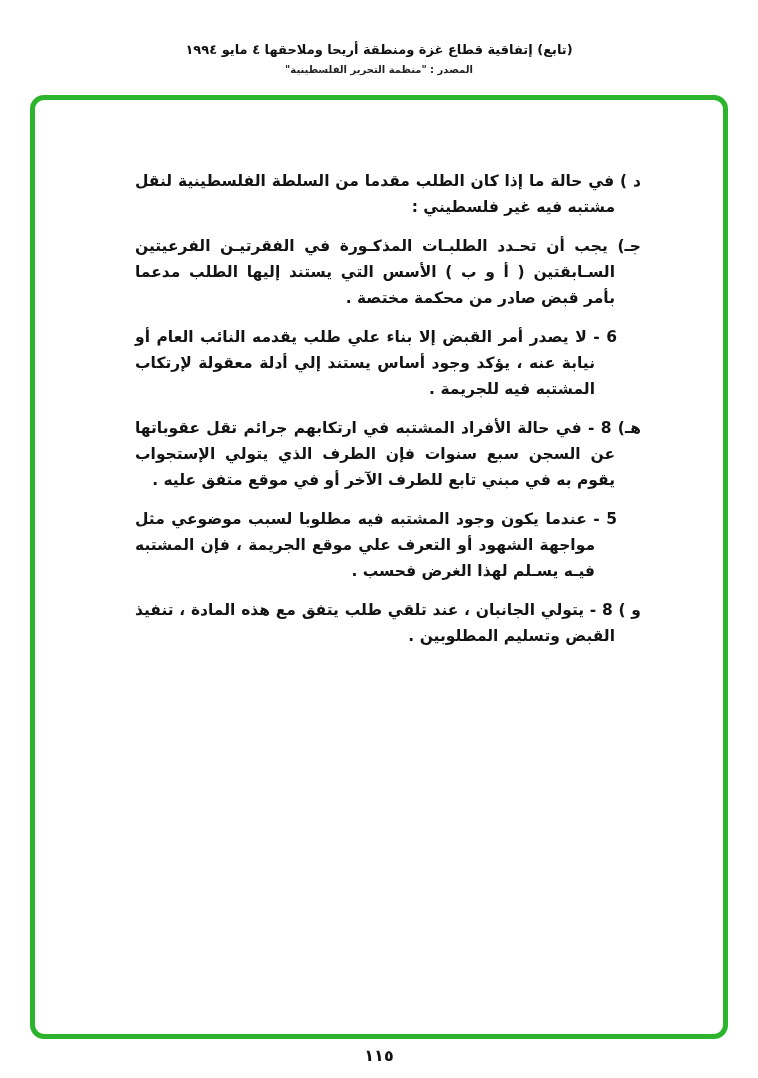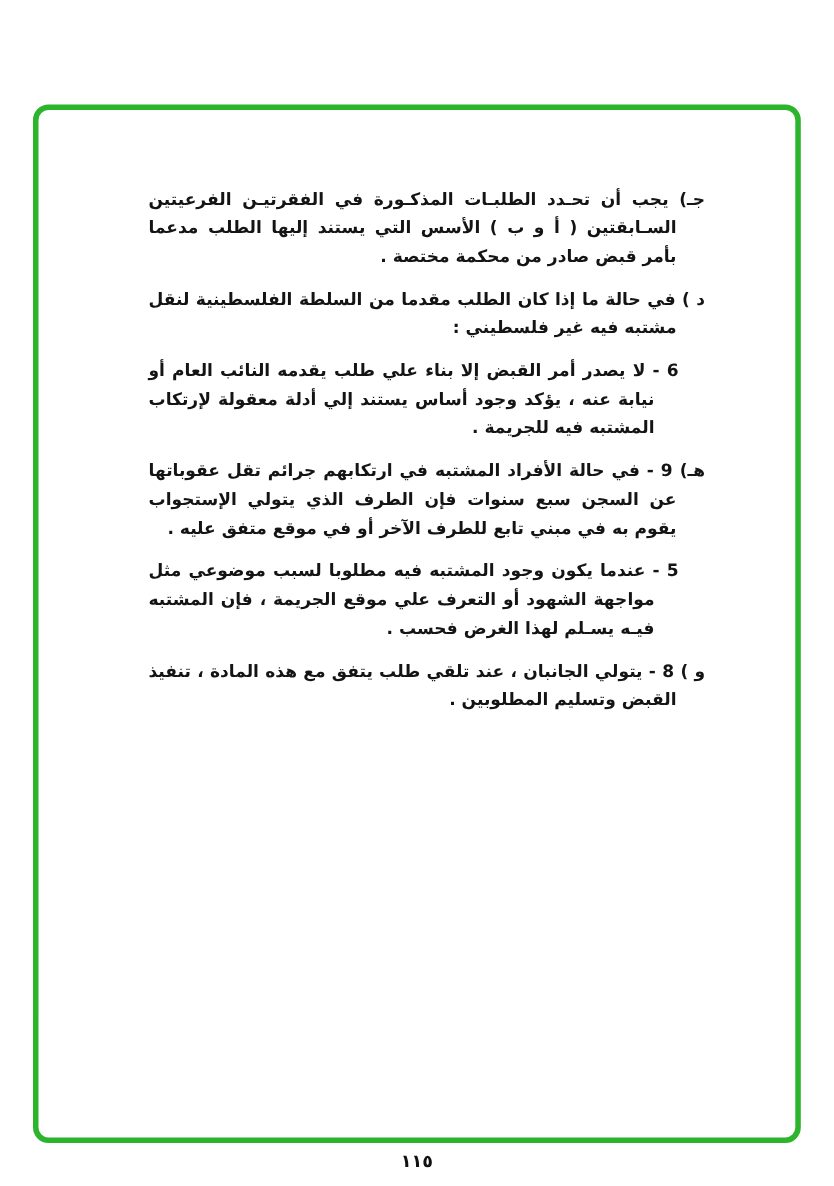--- a/index.html
+++ b/index.html
@@ -84,27 +84,31 @@
     font-weight: 700;
     color: #111111;
     direction: rtl;
   }
 </style>
 </head>
 <body>
 
 <div class="page">
 
+  <div class="header">
+    <div class="header-title">(تابع) إتفاقية قطاع غزة ومنطقة أريحا وملاحقها ٤ مايو ١٩٩٤</div>
+    <div class="header-source">المصدر : "منظمة التحرير الفلسطينية"</div>
+  </div>
 
   <div class="frame">
     <div class="content">
+      <div class="para main">د ) في حالة ما إذا كان الطلب مقدما من السلطة الفلسطينية لنقل مشتبه فيه غير فلسطيني :</div>
       <div class="para main">جـ) يجب أن تحـدد الطلبـات المذكـورة في الفقرتيـن الفرعيتين السـابقتين ( أ و ب ) الأسس التي يستند إليها الطلب مدعما بأمر قبض صادر من محكمة مختصة .</div>
-      <div class="para main">د ) في حالة ما إذا كان الطلب مقدما من السلطة الفلسطينية لنقل مشتبه فيه غير فلسطيني :</div>
       <div class="para sub">6 - لا يصدر أمر القبض إلا بناء علي طلب يقدمه النائب العام أو نيابة عنه ، يؤكد وجود أساس يستند إلي أدلة معقولة لإرتكاب المشتبه فيه للجريمة .</div>
-      <div class="para main">هـ) 9 - في حالة الأفراد المشتبه في ارتكابهم جرائم تقل عقوباتها عن السجن سبع سنوات فإن الطرف الذي يتولي الإستجواب يقوم به في مبني تابع للطرف الآخر أو في موقع متفق عليه .</div>
+      <div class="para main">هـ) 8 - في حالة الأفراد المشتبه في ارتكابهم جرائم تقل عقوباتها عن السجن سبع سنوات فإن الطرف الذي يتولي الإستجواب يقوم به في مبني تابع للطرف الآخر أو في موقع متفق عليه .</div>
       <div class="para sub">5 - عندما يكون وجود المشتبه فيه مطلوبا لسبب موضوعي مثل مواجهة الشهود أو التعرف علي موقع الجريمة ، فإن المشتبه فيـه يسـلم لهذا الغرض فحسب .</div>
       <div class="para main">و ) 8 - يتولي الجانبان ، عند تلقي طلب يتفق مع هذه المادة ، تنفيذ القبض وتسليم المطلوبين .</div>
     </div>
   </div>
 
   <div class="page-number">١١٥</div>
 
 </div>
 
 </body></html>

